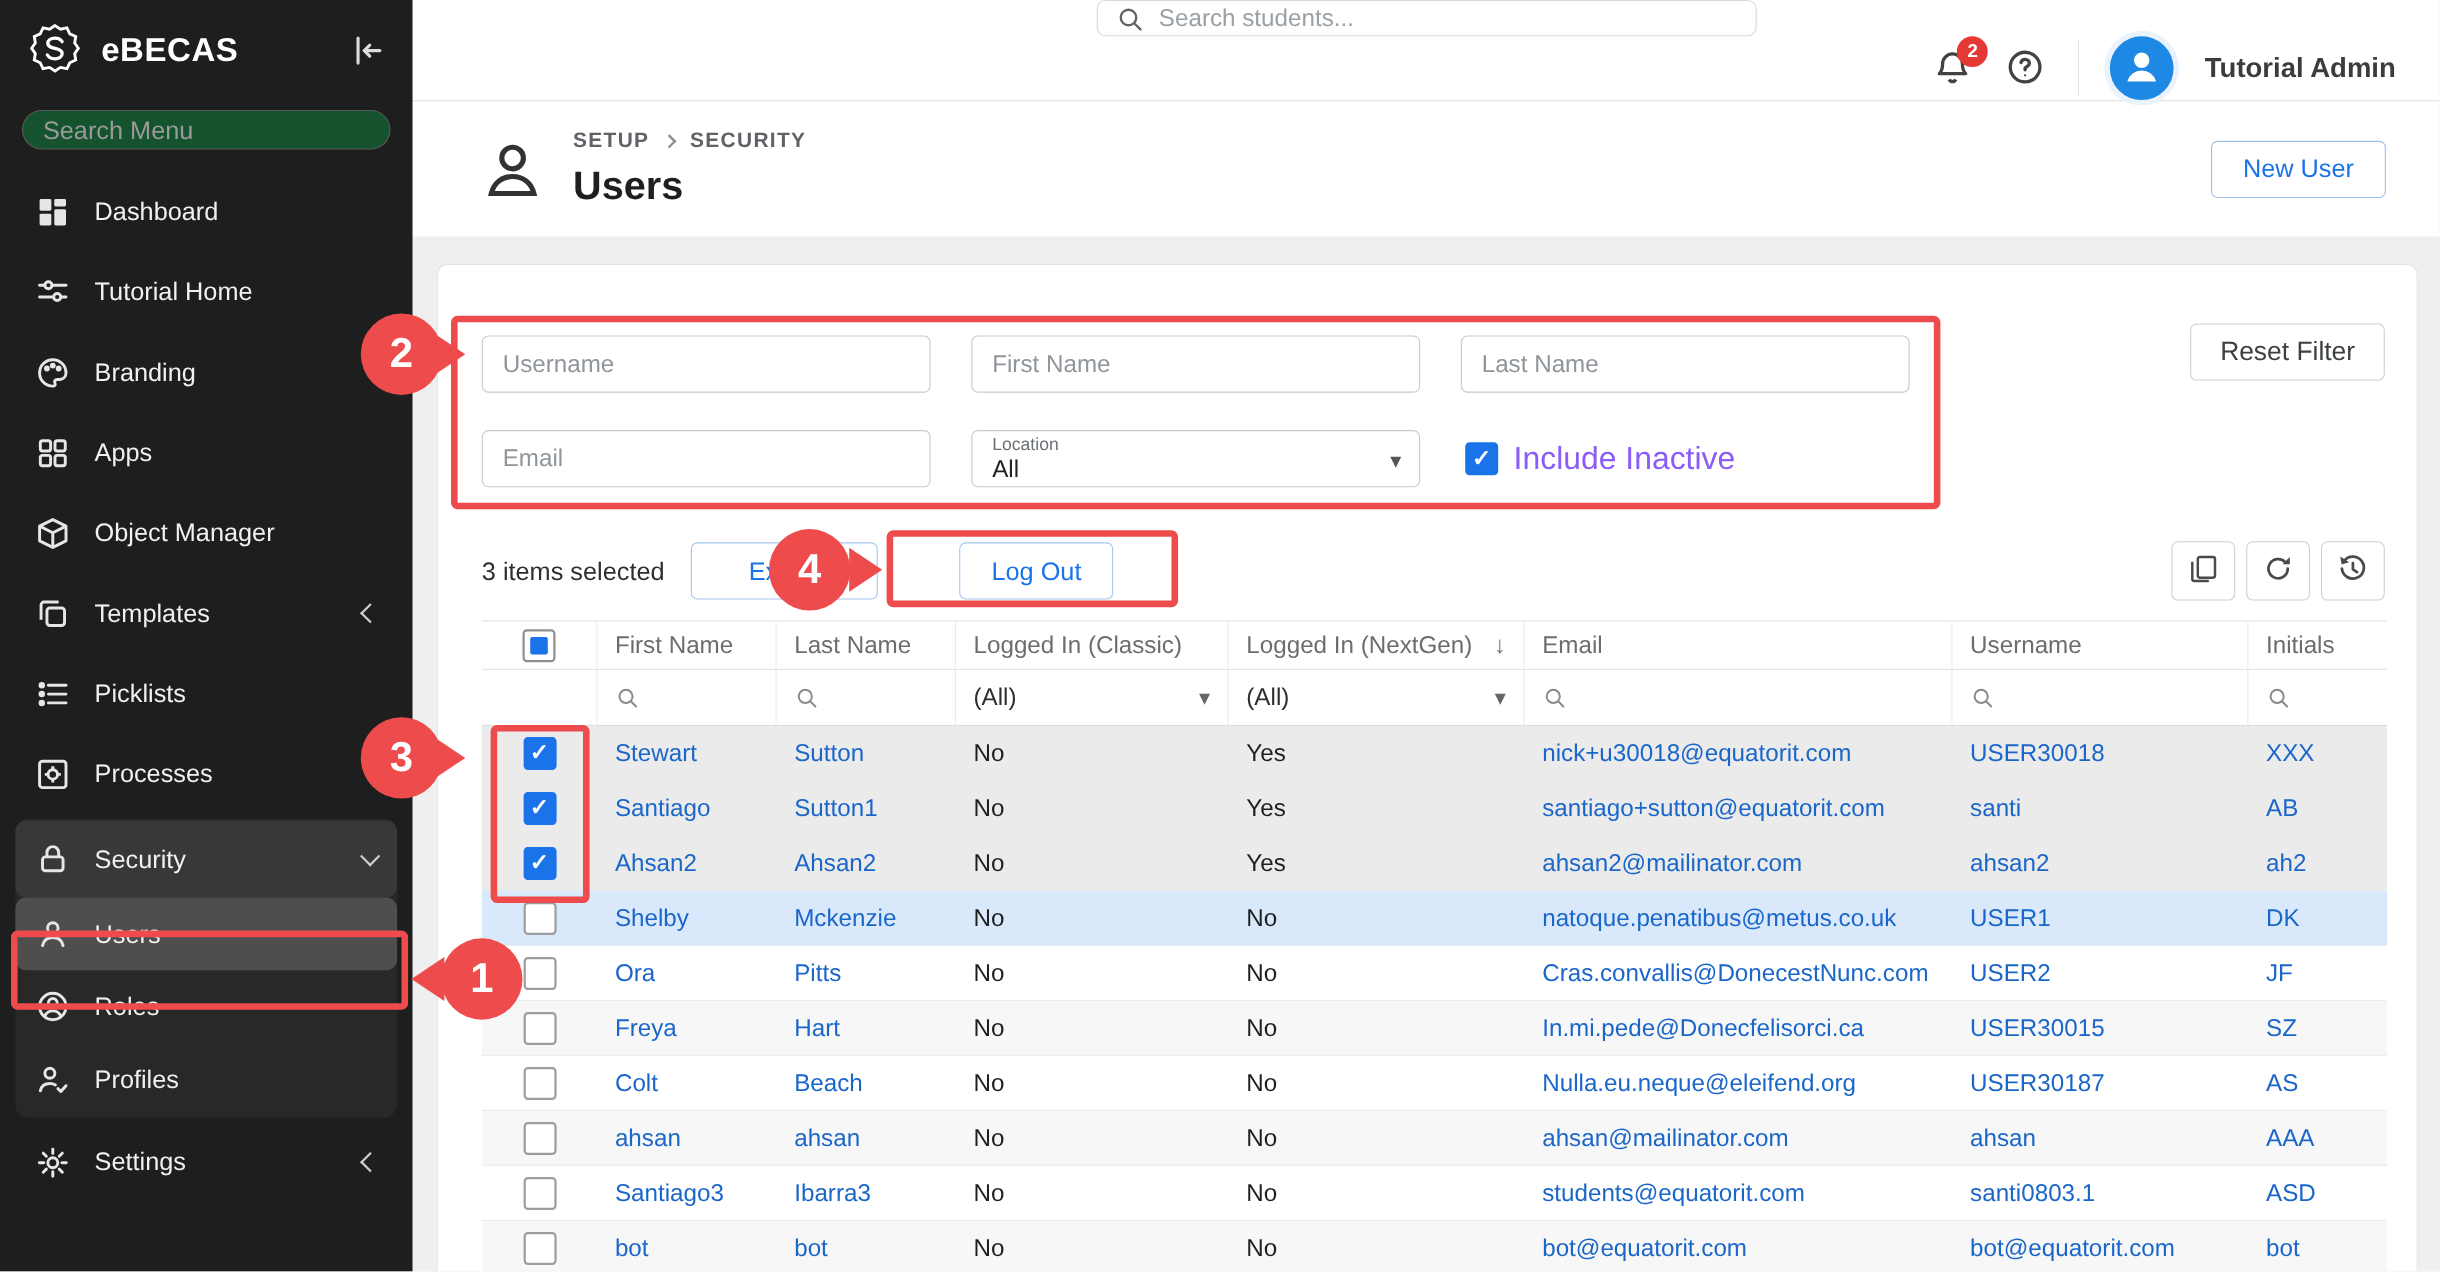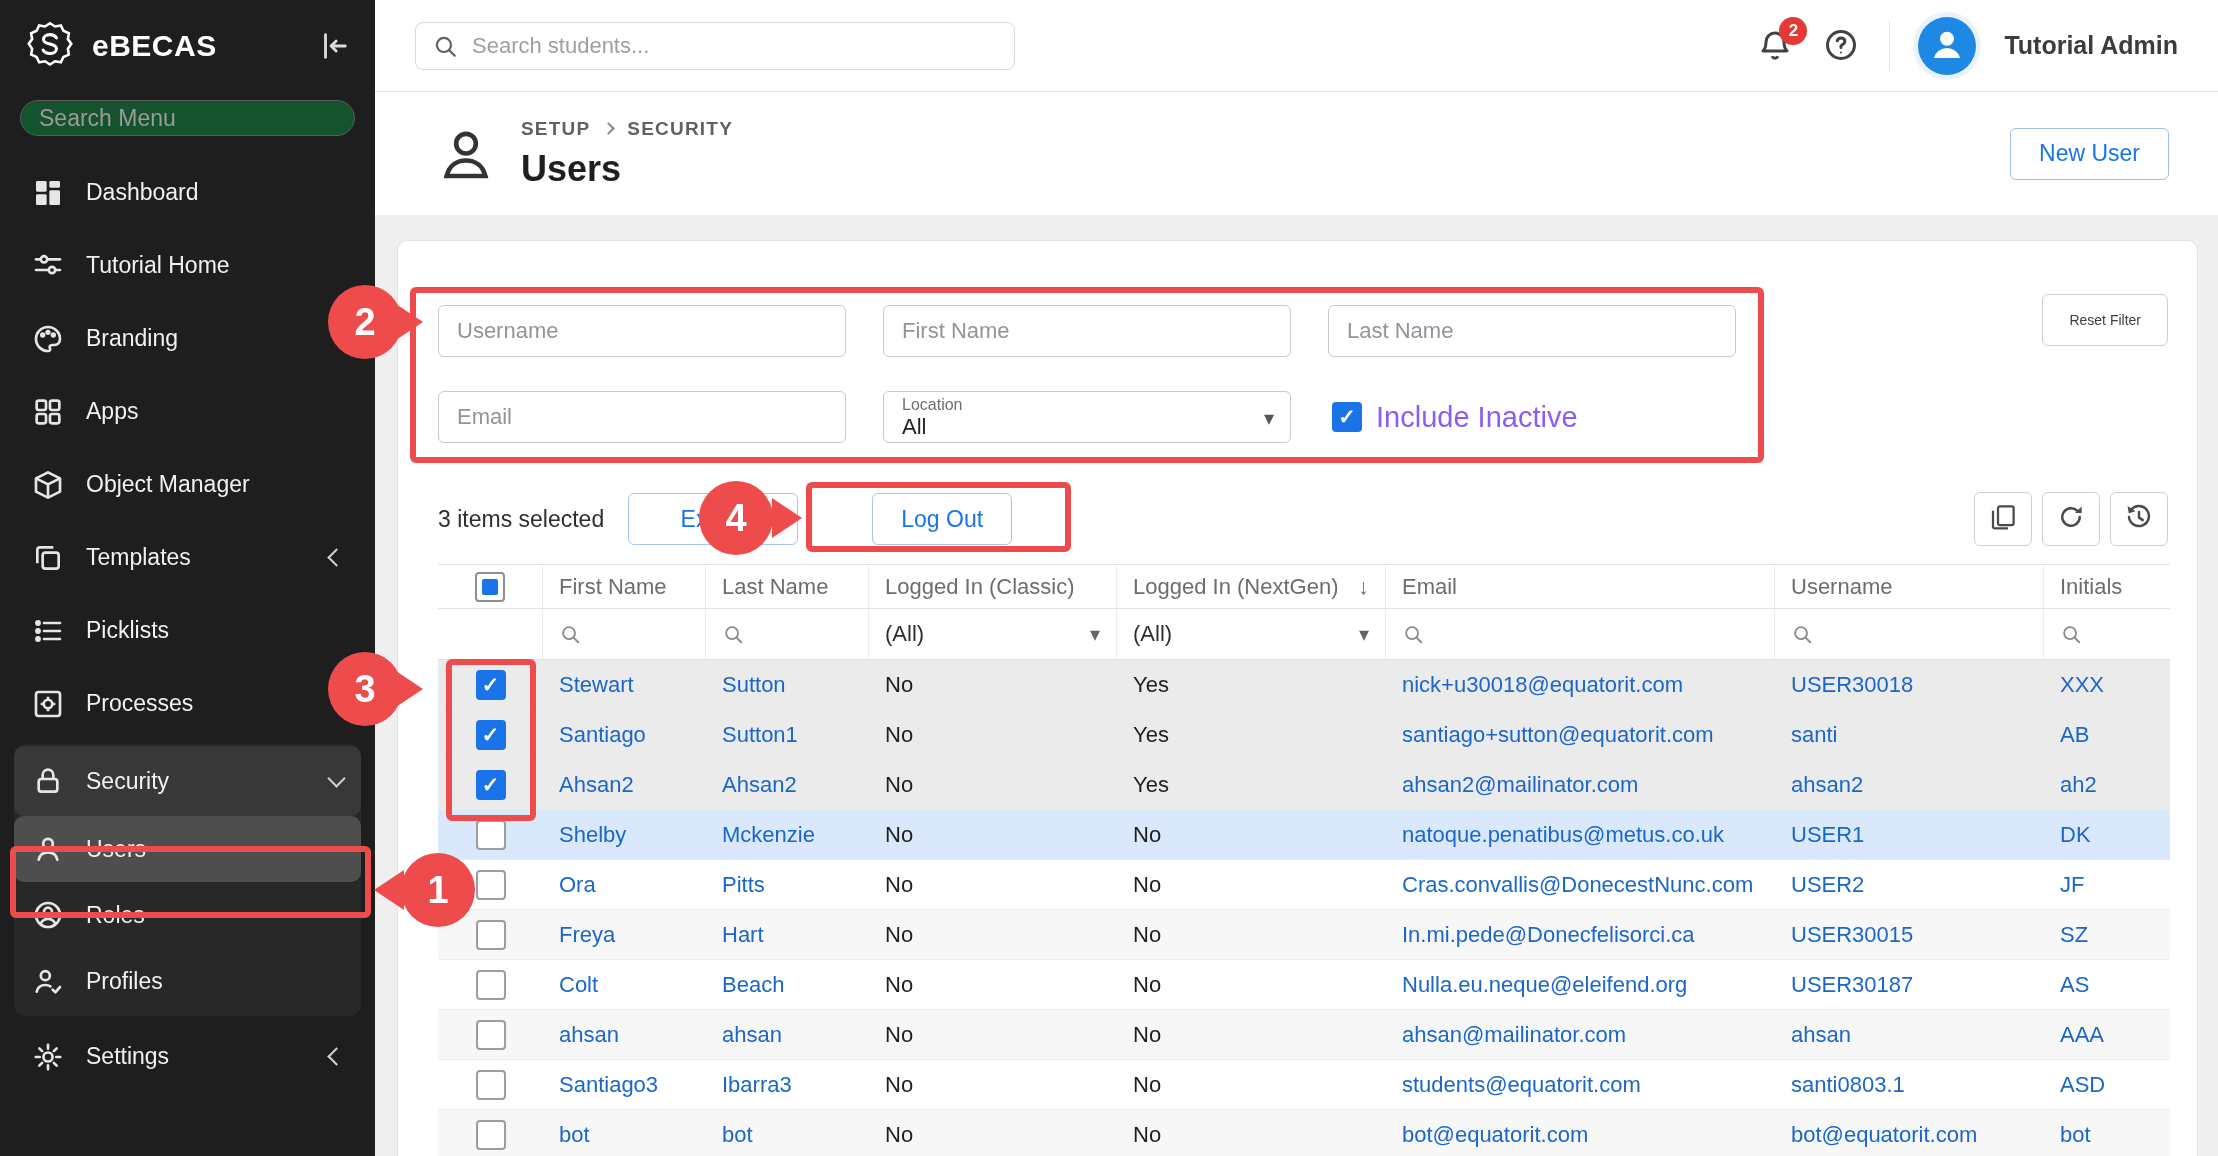--- a/index.html
+++ b/index.html
@@ -25,21 +25,21 @@
   .sec-group { background:#282828; border-radius:12px; margin:4px 0; padding:2px 0; }
   .sec-group .sb-item { height:66px; }
   .sb-item.group-head { background:#383838; height:70px; }
   .sb-item.selected { background:#4e4e4e; }
   .chev { display:inline-block; width:13px; height:13px; border-right:2.5px solid #cfcfcf; border-bottom:2.5px solid #cfcfcf; margin-left:auto; }
   .chev.left { transform:rotate(135deg); }
   .chev.down { transform:rotate(45deg); margin-top:-6px; }
   .chev.right { transform:rotate(-45deg); }
 
   
-  .topbar { position:absolute; left:375px; right:0; top:0; height:92px; background:#fff; border-bottom:1px solid #e3e3e3; display:flex; align-items:center; padding:0 40px; z-index:5; }
+  .topbar { position:absolute; left:375px; right:0; top:0; height:92px; background:#fff; border-bottom:1px solid #e3e3e3; display:flex; align-items:center; padding:0 40px; z-index:5;flex-direction:column; }
   .tb-search { width:600px; height:48px; border:1.5px solid #d8d8d8; border-radius:8px; display:flex; align-items:center; gap:14px; padding:0 16px; background:#fff; }
   .tb-search .s-ic { width:26px; height:26px; color:#5f6368; display:flex; }
   .tb-search .s-ic svg { width:26px; height:26px; }
   .tb-search input { border:none; outline:none; flex:1; font-size:22px; color:#333; font-family:inherit; }
   .tb-search input::placeholder { color:#9aa0a6; }
   .tb-right { margin-left:auto; display:flex; align-items:center; gap:28px; }
   .bell-wrap { position:relative; width:38px; height:38px; color:#424242; cursor:pointer; }
   .bell-wrap svg { width:36px; height:36px; }
   .badge { position:absolute; top:-10px; right:-12px; min-width:28px; height:28px; border-radius:14px; background:#e53935; color:#fff; font-size:17px; font-weight:700; display:flex; align-items:center; justify-content:center; padding:0 5px; }
   .help-btn { width:38px; height:38px; color:#424242; cursor:pointer; }
@@ -63,21 +63,21 @@
   .f-row1 { position:absolute; top:64px; left:40px; display:flex; gap:37px; }
   .f-row2 { position:absolute; top:150px; left:40px; display:flex; gap:37px; align-items:center; }
   .f-input { width:408px; height:52px; border:1.5px solid #c9c9c9; border-radius:6px; font-size:22px; padding:0 18px; color:#333; font-family:inherit; outline:none; background:#fff; }
   .f-input::placeholder { color:#8f959b; }
   .f-select { width:408px; height:52px; border:1.5px solid #c9c9c9; border-radius:6px; position:relative; display:flex; flex-direction:column; justify-content:center; padding:2px 18px 0; cursor:pointer; background:#fff; }
   .f-select-label { font-size:16px; color:#6b7075; line-height:1.1; }
   .f-select-value { font-size:22px; color:#222; line-height:1.2; }
   .f-caret { position:absolute; right:16px; top:14px; color:#555; font-size:20px; }
   .f-check { display:flex; align-items:center; gap:14px; margin-left:4px; cursor:pointer; }
   .f-check-label { font-size:29px; color:#8b5cf6; }
-  .btn-reset { position:absolute; top:53px; right:29px; height:52px; padding:0 26px; border:1.5px solid #cfcfcf; border-radius:6px; font-size:14px; color:#3c4043; background:#fff; font-family:inherit; cursor:pointer; }
+  .btn-reset { position:absolute; top:53px; right:29px; height:52px; padding:0 26px; border:1.5px solid #cfcfcf; border-radius:6px; font-size:24px; color:#3c4043; background:#fff; font-family:inherit; cursor:pointer; }
 
   .grid-toolbar { position:absolute; top:251px; left:40px; right:29px; height:54px; display:flex; align-items:center; }
   .sel-text { font-size:23px; color:#2e2e2e; }
   .btn-expire { margin-left:24px; width:170px; height:52px; border:1.5px solid #a7c6ec; color:#1a73e8; font-size:23px; border-radius:6px; background:#fff; font-family:inherit; cursor:pointer; }
   .btn-logout { margin-left:74px; width:140px; height:52px; border:1.5px solid #a7c6ec; color:#1a73e8; font-size:23px; border-radius:6px; background:#fff; font-family:inherit; cursor:pointer; }
   .grid-icons { margin-left:auto; display:flex; gap:10px; }
   .icon-btn { width:58px; height:54px; border:1.5px solid #cfcfcf; border-radius:6px; display:flex; align-items:center; justify-content:center; color:#4a4a4a; background:#fff; cursor:pointer; }
   .icon-btn svg { width:30px; height:30px; }
 
   

